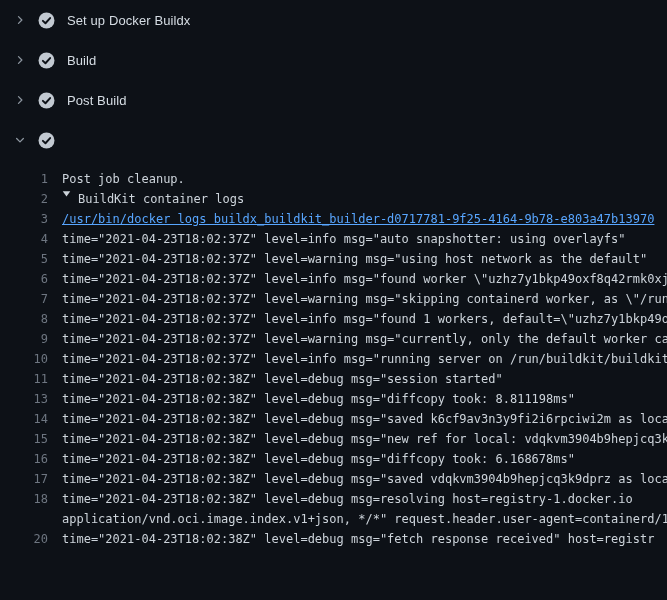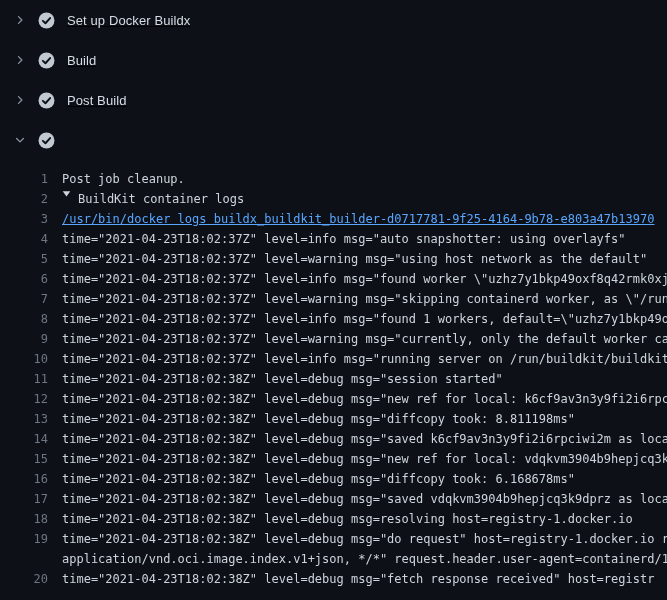--- a/index.html
+++ b/index.html
@@ -8,21 +8,20 @@
     background: var(--background, #0d1117);
     font-family: "Liberation Sans", "DejaVu Sans", sans-serif;
   }
   .step-list { }
   .section {
     height: 40px;
     display: flex;
     align-items: center;
     padding-left: 13px;
     cursor: pointer;
-    text-decoration: underline;
   }
   .chev { width: 14px; height: 14px; display: flex; align-items: center; justify-content: center; }
   .chev svg { display: block; }
   .chev.down svg { transform: rotate(90deg); }
   .check { width: 17px; height: 17px; margin-left: 11px; display: flex; align-items: center; }
   .check svg { display: block; }
   .step-label {
     margin-left: 12px;
     font-size: 13px;
     color: var(--header-text, #d6dde4);
@@ -157,24 +156,20 @@
       </div>
       <div class="log-row">
         <span class="ln">10</span>
         <span class="lt plain">time="2021-04-23T18:02:37Z" level=info msg="running server on /run/buildkit/buildkit</span>
       </div>
       <div class="log-row">
         <span class="ln">11</span>
         <span class="lt plain">time="2021-04-23T18:02:38Z" level=debug msg="session started"</span>
       </div>
       <div class="log-row">
-        <span class="ln">12</span>
-        <span class="lt plain">time="2021-04-23T18:02:38Z" level=debug msg="new ref for local: k6cf9av3n3y9fi2i6rpc</span>
-      </div>
-      <div class="log-row">
         <span class="ln">13</span>
         <span class="lt plain">time="2021-04-23T18:02:38Z" level=debug msg="diffcopy took: 8.811198ms"</span>
       </div>
       <div class="log-row">
         <span class="ln">14</span>
         <span class="lt plain">time="2021-04-23T18:02:38Z" level=debug msg="saved k6cf9av3n3y9fi2i6rpciwi2m as loca</span>
       </div>
       <div class="log-row">
         <span class="ln">15</span>
         <span class="lt plain">time="2021-04-23T18:02:38Z" level=debug msg="new ref for local: vdqkvm3904b9hepjcq3k</span>
@@ -183,24 +178,20 @@
         <span class="ln">16</span>
         <span class="lt plain">time="2021-04-23T18:02:38Z" level=debug msg="diffcopy took: 6.168678ms"</span>
       </div>
       <div class="log-row">
         <span class="ln">17</span>
         <span class="lt plain">time="2021-04-23T18:02:38Z" level=debug msg="saved vdqkvm3904b9hepjcq3k9dprz as loca</span>
       </div>
       <div class="log-row">
         <span class="ln">18</span>
         <span class="lt plain">time="2021-04-23T18:02:38Z" level=debug msg=resolving host=registry-1.docker.io</span>
-      </div>
-      <div class="log-row">
-        <span class="ln">19</span>
-        <span class="lt plain">time="2021-04-23T18:02:38Z" level=debug msg="do request" host=registry-1.docker.io r</span>
       </div>
       <div class="log-row">
         <span class="ln"></span>
         <span class="lt plain">application/vnd.oci.image.index.v1+json, */*" request.header.user-agent=containerd/1.4</span>
       </div>
       <div class="log-row">
         <span class="ln">20</span>
         <span class="lt plain">time="2021-04-23T18:02:38Z" level=debug msg="fetch response received" host=registr</span>
       </div>
     </div>

